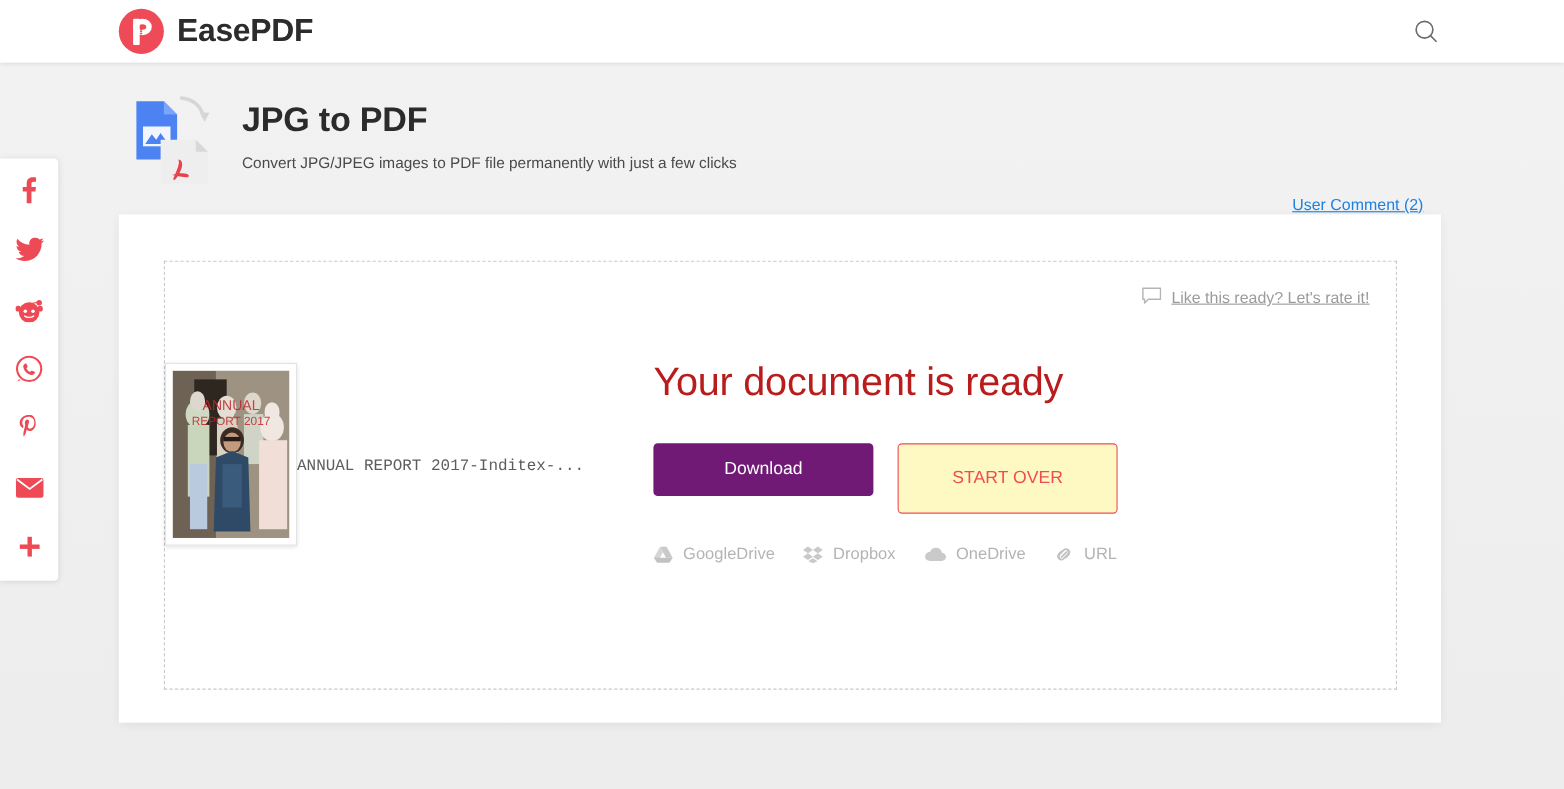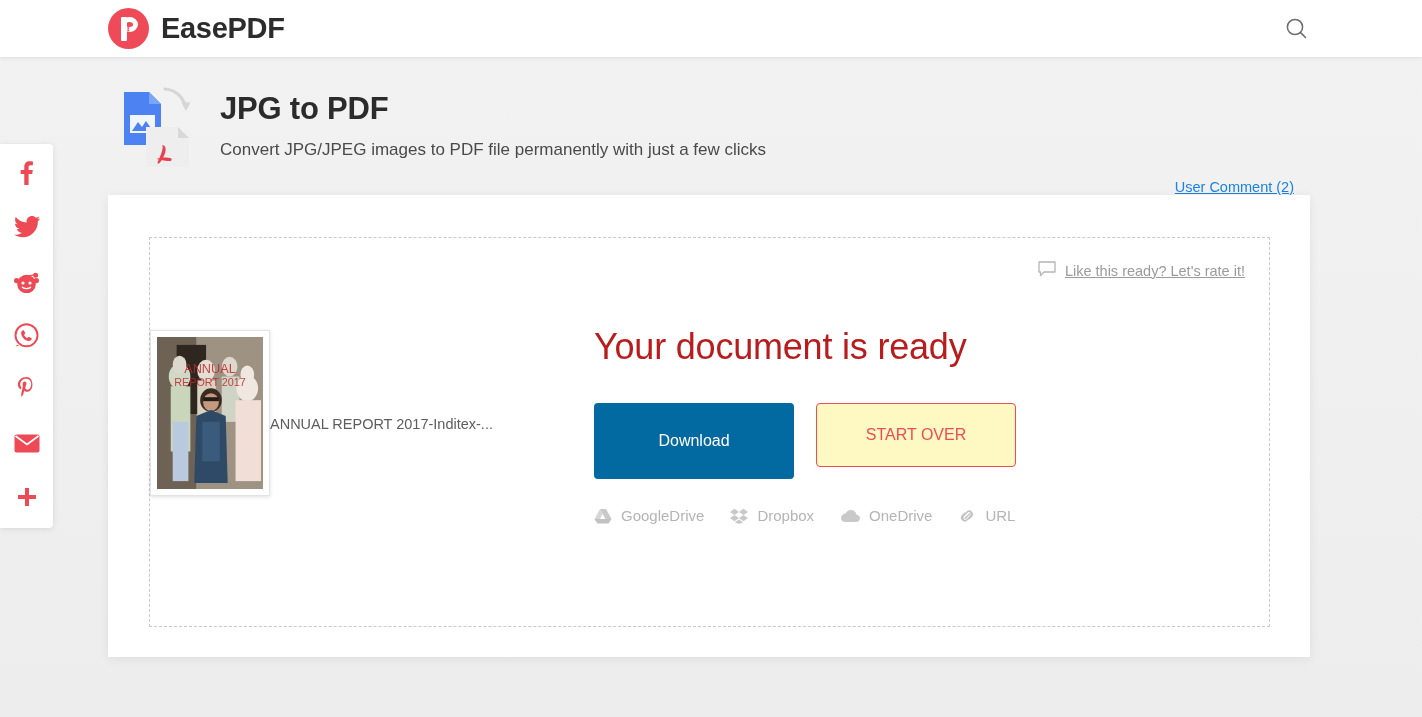--- a/index.html
+++ b/index.html
@@ -97,21 +97,21 @@
   .tool-head {
     display: flex; align-items: flex-start; gap: 24px;
     padding-top: 26px; position: relative;
   }
   .tool-icon { width: 88px; height: 84px; position: relative; flex: none; }
   .tool-title {
     font-size: 31px; font-weight: bold; color: #2b2b2b;
     margin: 8px 0 0 0; letter-spacing: -0.2px;
   }
   .tool-sub {
-    font-size: 17px; color: #4a4a4a; margin-top: 13px;
+    font-size: 14px; color: #4a4a4a; margin-top: 13px;
   }
   .user-comment {
     position: absolute; right: 16px; top: 122px;
     font-size: 14.5px; color: #1a82e2;
     text-decoration: underline; cursor: pointer;
   }
 
   
   .card {
     margin-top: 28px; width: 1202px; height: 462px;
@@ -147,35 +147,36 @@
     box-shadow: 0 1px 4px rgba(0,0,0,0.13);
     padding: 6px; position: relative;
   }
   .thumb-img {
     width: 100%; height: 100%; position: relative; overflow: hidden;
     background: #b9ada3;
   }
   .thumb-caption {
     margin-top: 22px; font-size: 14.5px; color: #5d5d5d;
     white-space: nowrap;
+    font-family: Liberation Mono, monospace;
   }
 
   .result-col { padding-left: 14px; padding-top: 0; }
   .ready-title {
     font-size: 36px; color: #b91c1c; font-weight: normal;
     letter-spacing: -0.2px;
   }
   .btn-row { display: flex; gap: 22px; margin-top: 35px; }
   .btn {
     font-size: 16px; cursor: pointer; border-radius: 4px;
     display: flex; align-items: center; justify-content: center;
   }
   .btn-download {
-    width: 200px; height: 76px;
-    background: #0369a1; color: #ffffff; border: none;
+    width: 200px; height: 48px;
+    background: #701a75; color: #ffffff; border: none;
     font-family: "Liberation Sans", sans-serif;
   }
   .btn-startover {
     width: 200px; height: 64px;
     background: #fef9c3; color: #ef4c55;
     border: 1px solid #ef4c55;
     font-family: "Liberation Sans", sans-serif;
   }
   .cloud-row {
     display: flex; align-items: center; gap: 26px;

